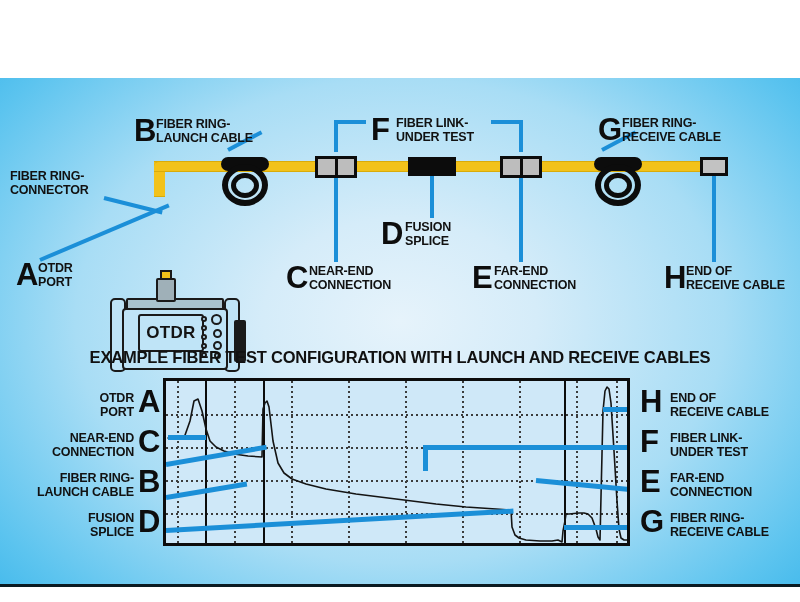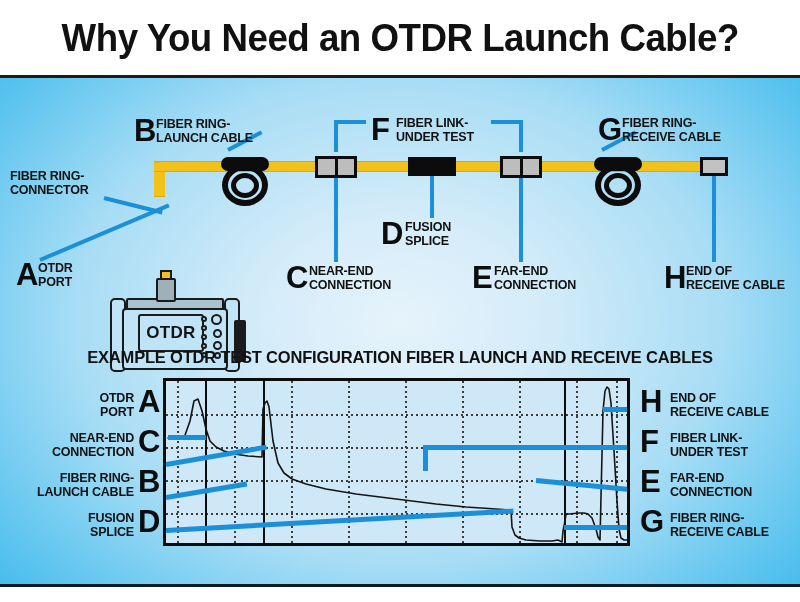--- a/index.html
+++ b/index.html
@@ -84,23 +84,20 @@
             background-image:repeating-linear-gradient(to bottom,#3c3c3c 0 2px, transparent 2px 5px); }
   .grid-solid { position:absolute; top:0; width:2px; height:100%; background:#0c0c0c; }
   .pointer { position:absolute; height:5px; background:#1b8fd8; transform-origin:left center; }
   .pointer-plain { position:absolute; background:#1b8fd8; }
 </style>
 </head>
 <body>
 
 <div id="root">
 
-  <div class="title-band">
-    <div class="title-text">Why You Need an OTDR Launch Cable?</div>
-  </div>
 
   <div class="body-bg">
 
     <div class="cable" style="left:154px; top:83px; width:11px; height:36px;"></div>
     <div class="cable" style="left:154px; top:83px; width:58px; height:11px; border-radius:5px 0 0 0;"></div>
     <div class="cable" style="left:205px; top:83px; width:506px; height:11px;"></div>
 
     <div class="coil" style="left:215px; top:75px; width:60px; height:55px;">
       <div class="cap" style="left:6px; top:4px; width:48px; height:14px;"></div>
       <div class="ring-outer" style="left:7px; top:11px; width:46px; height:42px;"></div>
@@ -206,21 +203,21 @@
     <div class="big" style="left:598px; top:36px;">G</div>
     <div class="lbl" style="left:622px; top:39px;">FIBER RING-
 RECEIVE CABLE</div>
 
     <div class="big" style="left:664px; top:184px;">H</div>
     <div class="lbl" style="left:686px; top:187px;">END OF
 RECEIVE CABLE</div>
 
   </div>
 
-  <div class="section-head">EXAMPLE OTDR TEST CONFIGURATION FIBER LAUNCH AND RECEIVE CABLES</div>
+  <div class="section-head">EXAMPLE FIBER TEST CONFIGURATION WITH LAUNCH AND RECEIVE CABLES</div>
 
   <div class="chart-frame">
 
     <div class="grid-h" style="top:33px;"></div>
     <div class="grid-h" style="top:66px;"></div>
     <div class="grid-h" style="top:99px;"></div>
     <div class="grid-h" style="top:132px;"></div>
 
     <div class="grid-v" style="left:11px;"></div>
     <div class="grid-v" style="left:68px;"></div>

